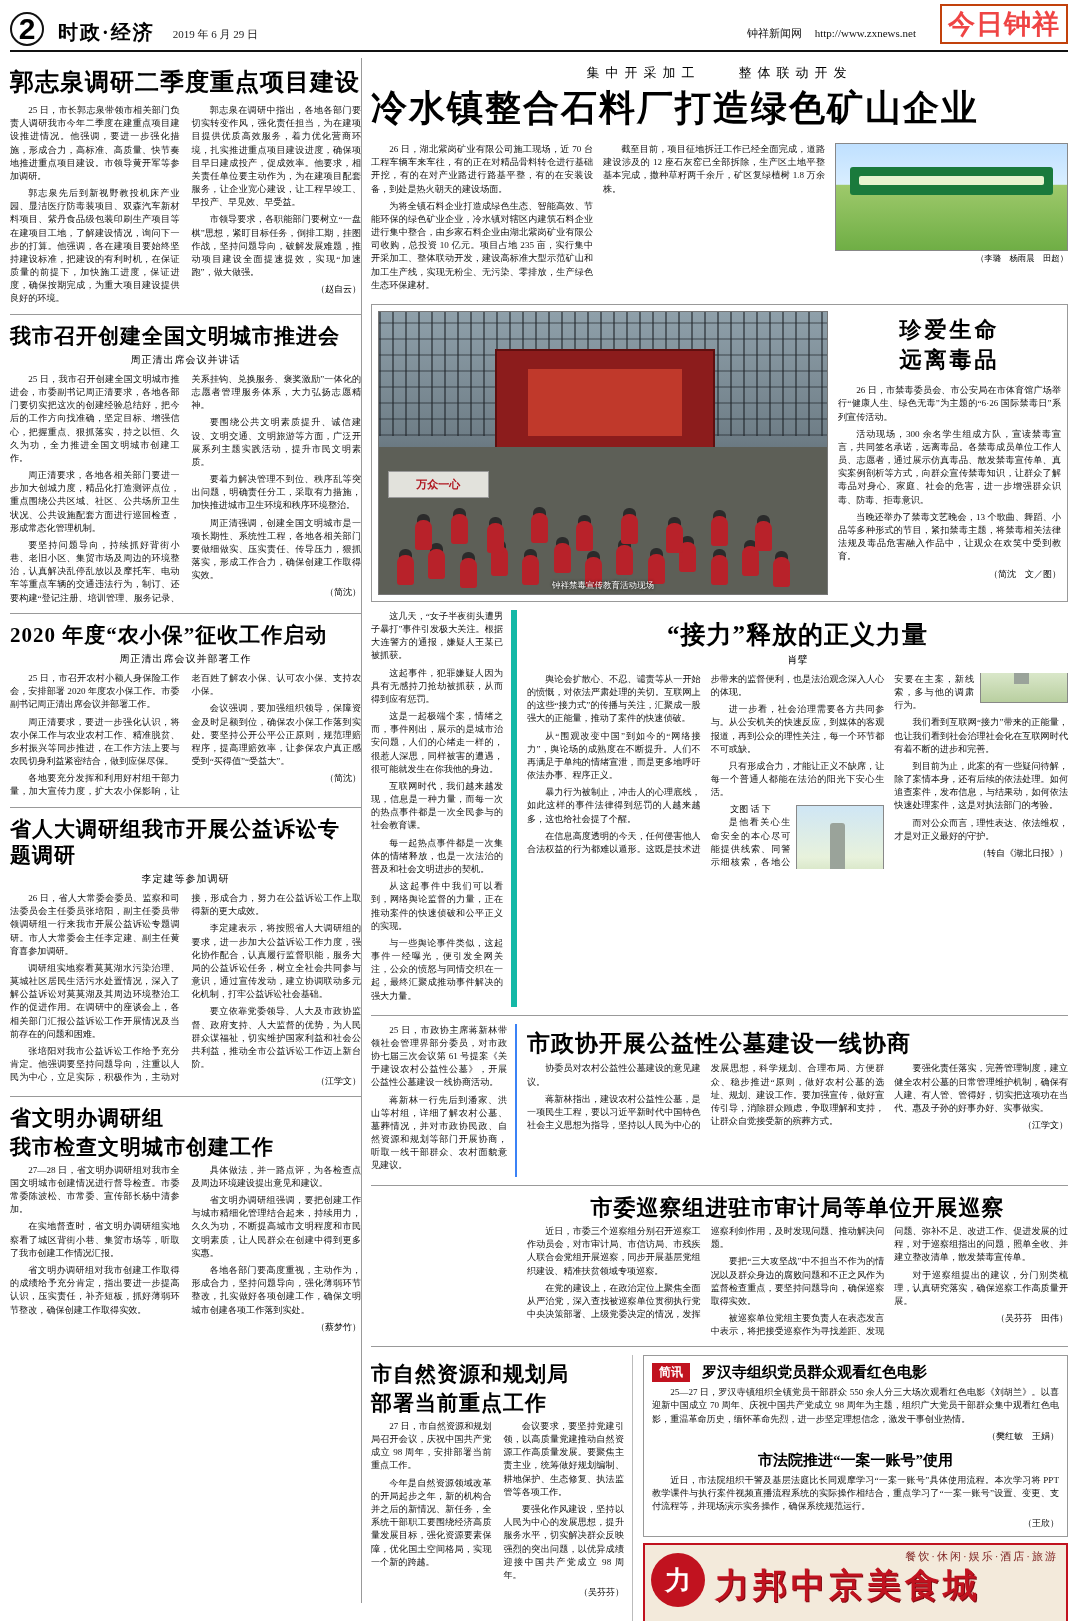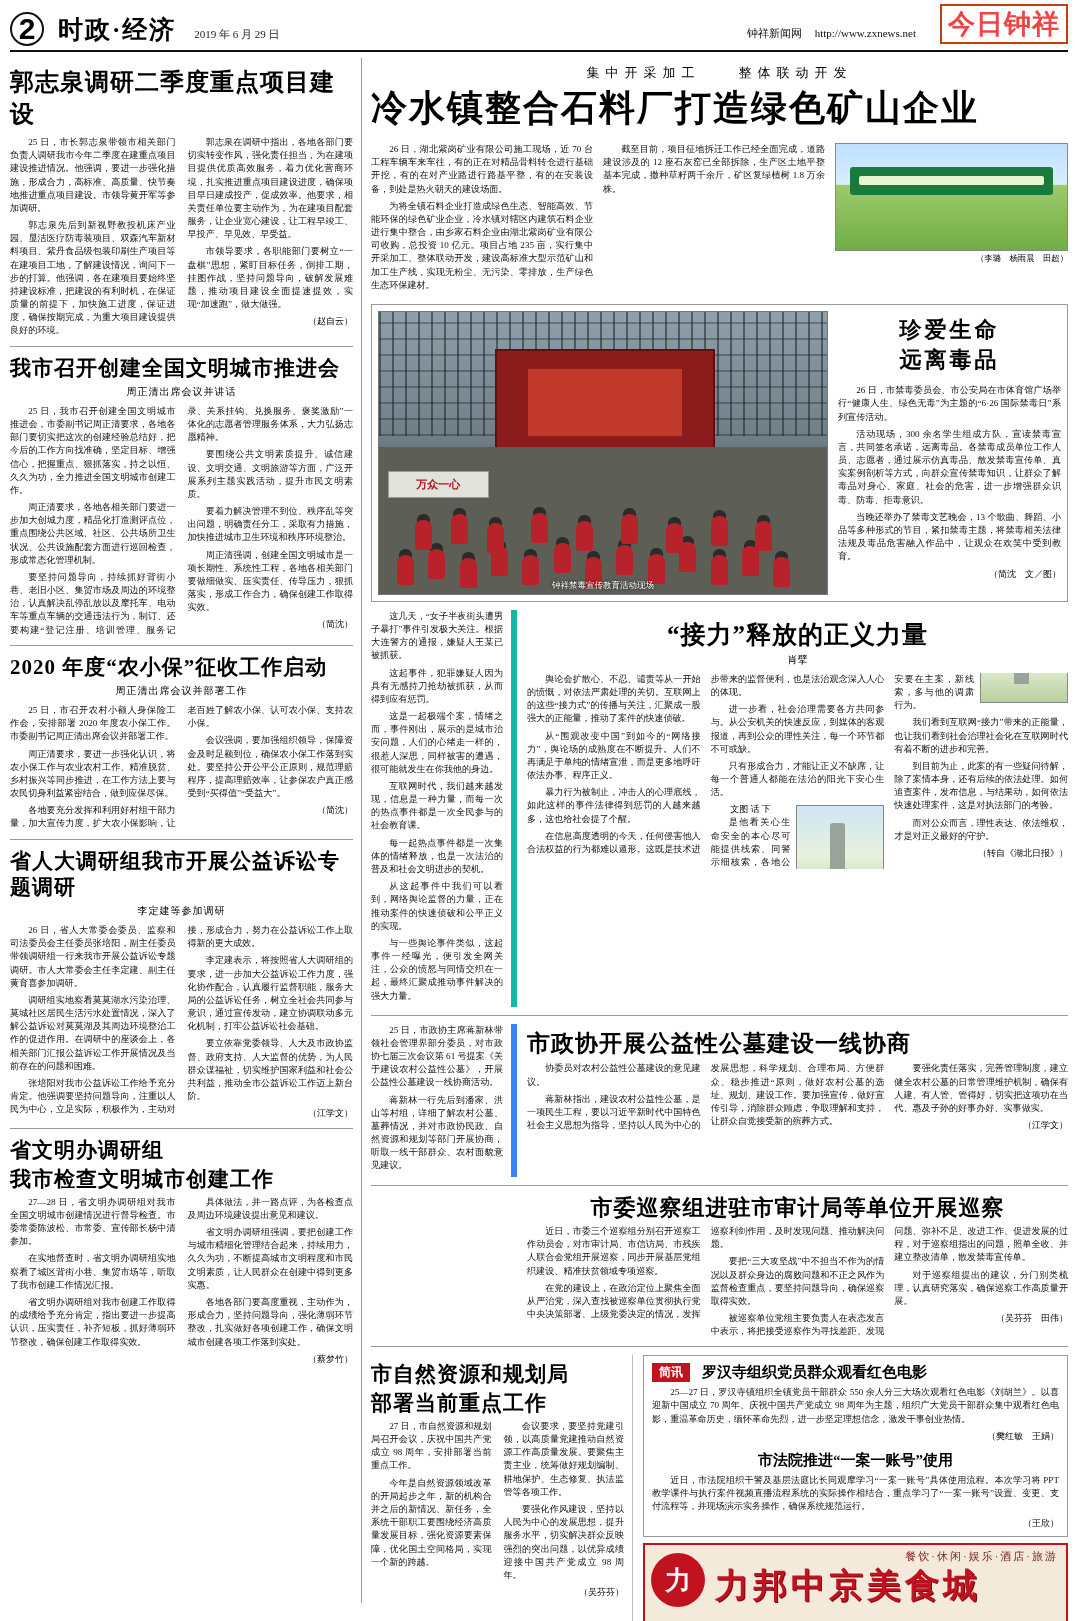--- a/index.html
+++ b/index.html
@@ -2,30 +2,30 @@
 <html><head>
 <meta charset="utf-8">
 <style>
   html,body{margin:0;padding:0;background:#d8d8d8;}
   body{font-family:"Liberation Serif","DejaVu Serif",serif;}
   .page{width:1078px;height:1621px;background:#fff;position:relative;overflow:hidden;box-sizing:border-box;padding:8px 10px;}
 
   
   .masthead{display:flex;align-items:flex-end;border-bottom:2px solid #111;padding-bottom:4px;height:44px;box-sizing:border-box;}
   .page-num{font-size:30px;font-weight:bold;width:30px;height:30px;border:2px solid #111;border-radius:50%;display:flex;align-items:center;justify-content:center;line-height:1;margin-right:14px;font-family:"Liberation Sans",sans-serif;}
-  .section-title{font-size:25px;font-weight:bold;letter-spacing:2px;margin-right:18px;}
+  .section-title{font-size:20px;font-weight:bold;letter-spacing:2px;margin-right:18px;}
   .issue-date{font-size:11px;color:#222;margin-bottom:4px;text-align:right;}
   .masthead-spacer{flex:1;}
   .paper-meta{font-size:11px;color:#111;margin-bottom:5px;margin-right:24px;}
   .paper-meta .url{margin-left:10px;}
   .logo{font-size:27px;font-weight:bold;color:#ef4444;letter-spacing:1px;border:2px solid #c2410c;padding:0 6px;font-family:"DejaVu Serif",serif;margin-bottom:2px;}
 
   
   .body-grid{display:flex;margin-top:6px;height:1545px;}
-  .col-left{width:352px;flex:none;padding-right:8px;box-sizing:border-box;border-right:1px solid #999;}
+  .col-left{width:352px;flex:none;box-sizing:border-box;border-right:1px solid #999;}
   .col-right{flex:1;padding-left:9px;box-sizing:border-box;}
   .headline-lg{font-size:24px;font-weight:bold;letter-spacing:1px;margin:8px 0 6px;}
   .headline-md{font-size:21px;font-weight:bold;letter-spacing:1px;margin:6px 0 4px;line-height:1.25;}
   .subhead{font-size:10px;text-align:center;margin:2px 0 6px;letter-spacing:1px;}
   .rule{border-top:1px solid #999;margin:8px 0;}
 
   .cols2{column-count:2;column-gap:12px;column-rule:0;}
   .cols3{column-count:3;column-gap:10px;}
   p.t{font-size:9.1px;line-height:1.45;text-align:justify;margin:0 0 4px;text-indent:2em;color:#111;}
   .byline{font-size:9px;text-align:right;margin:2px 0 0;}
@@ -264,21 +264,21 @@
             <p class="t">到目前为止，此案的有一些疑问待解，除了案情本身，还有后续的依法处理。如何追查案件，发布信息，与结果动，如何依法快速处理案件，这是对执法部门的考验。</p>
             <p class="t">而对公众而言，理性表达、依法维权，才是对正义最好的守护。</p>
             <p class="note">（转自《湖北日报》）</p>
           </div>
         </div>
       </div>
 
       <div class="rule"></div>
 
       <div style="display:flex;gap:10px;">
-        <div style="width:146px;flex:none;border-right:6px solid #3b82f6;padding-right:8px;box-sizing:border-box;">
+        <div style="width:146px;flex:none;border-right:2px solid #3b82f6;padding-right:8px;box-sizing:border-box;">
           <p class="t">25 日，市政协主席蒋新林带领社会管理界部分委员，对市政协七届三次会议第 61 号提案《关于建设农村公益性公墓》，开展公益性公墓建设一线协商活动。</p>
           <p class="t">蒋新林一行先后到潘家、洪山等村组，详细了解农村公墓、墓葬情况，并对市政协民政、自然资源和规划等部门开展协商，听取一线干部群众、农村面貌意见建议。</p>
         </div>
         <div style="flex:1;">
           <div class="headline-md" style="font-size:23px;">市政协开展公益性公墓建设一线协商</div>
           <div class="cols3">
             <p class="t">协委员对农村公益性公墓建设的意见建议。</p>
             <p class="t">蒋新林指出，建设农村公益性公墓，是一项民生工程，要以习近平新时代中国特色社会主义思想为指导，坚持以人民为中心的发展思想，科学规划、合理布局、方便群众、稳步推进“原则，做好农村公墓的选址、规划、建设工作。要加强宣传，做好宣传引导，消除群众顾虑，争取理解和支持，让群众自觉接受新的殡葬方式。</p>
             <p class="t">要强化责任落实，完善管理制度，建立健全农村公墓的日常管理维护机制，确保有人建、有人管、管得好，切实把这项功在当代、惠及子孙的好事办好、实事做实。</p>
             <p class="byline">（江学文）</p>

